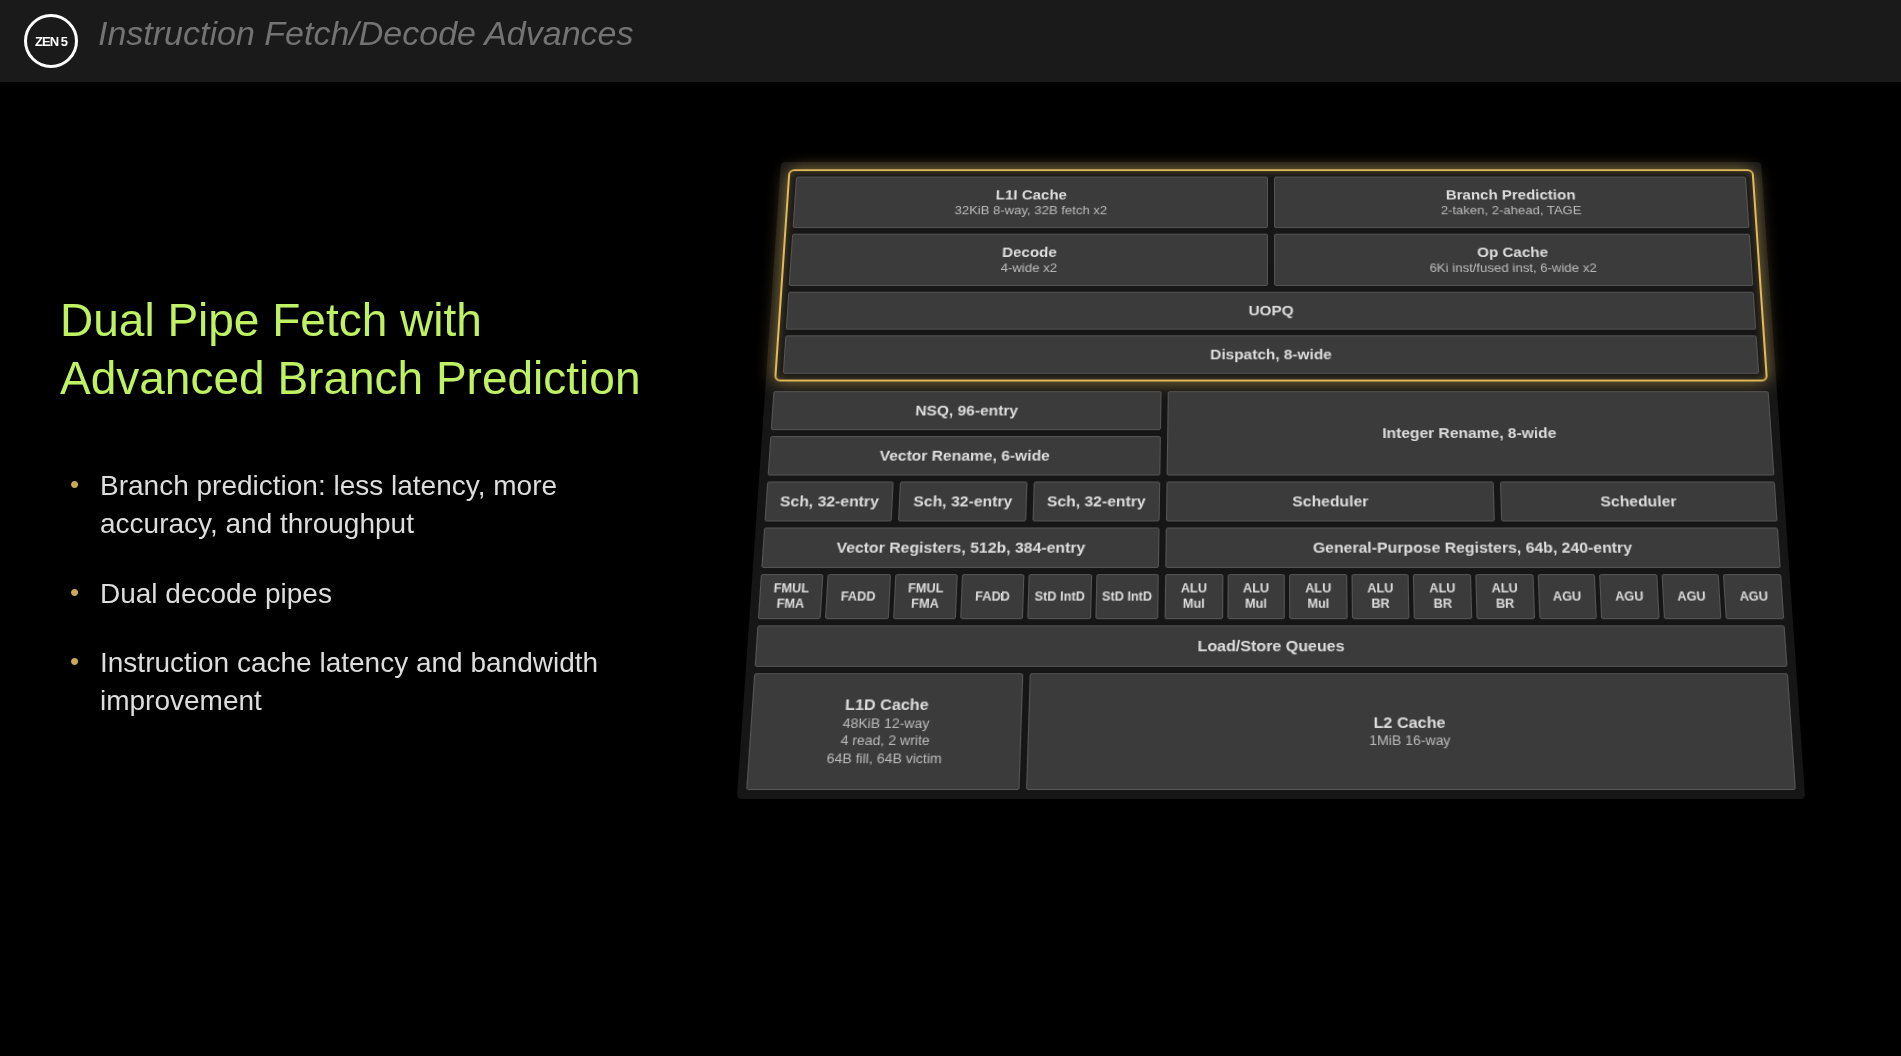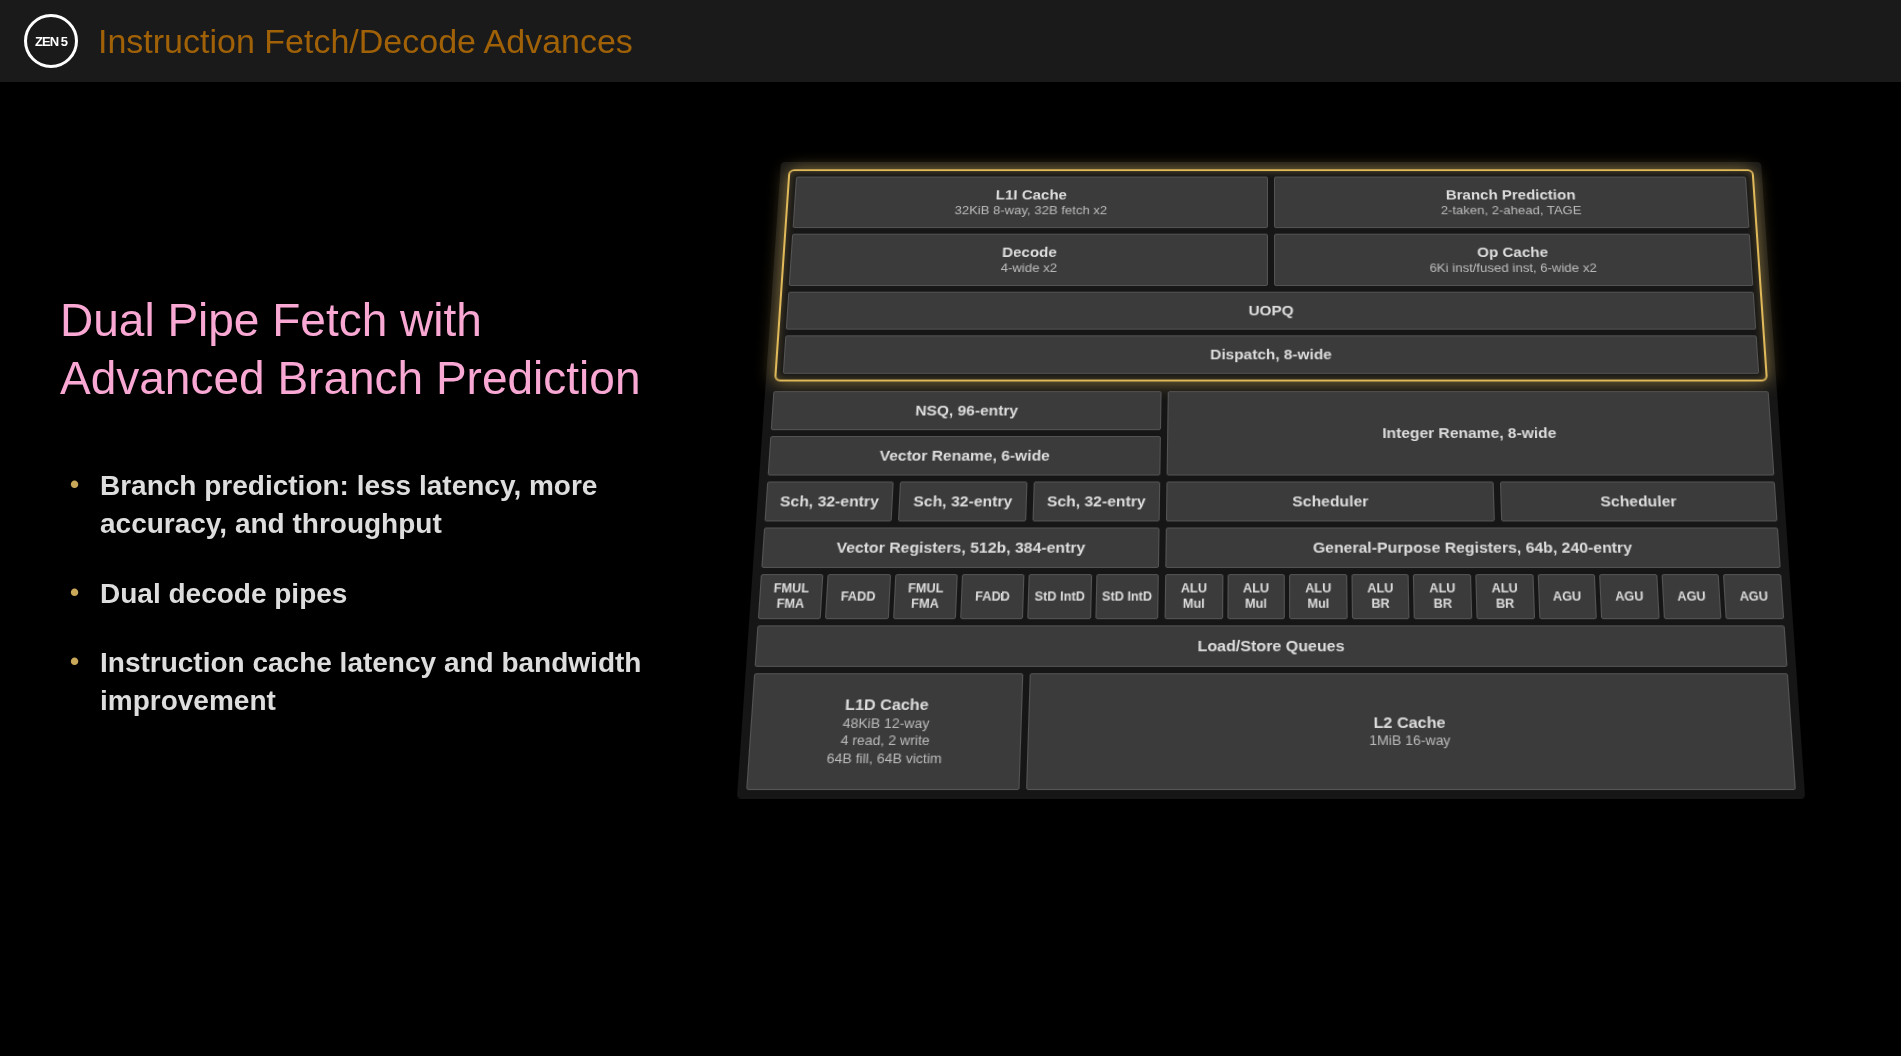--- a/index.html
+++ b/index.html
@@ -6,68 +6,68 @@
   body {
     background: #000;
     font-family: "Segoe UI", Arial, sans-serif;
     color: #fff;
     width: 1901px;
     height: 1056px;
     overflow: hidden;
   }
   .header {
     display: flex;
-    align-items: center;
     background: #1a1a1a;
     padding: 14px 24px;
     gap: 20px;
   }
   .logo {
     width: 54px;
     height: 54px;
     border-radius: 50%;
     border: 3px solid #fff;
     display: flex;
     align-items: center;
     justify-content: center;
     font-size: 13px;
     font-weight: bold;
     letter-spacing: -1px;
     line-height: 1;
   }
   .header-title {
     font-size: 34px;
     font-weight: 300;
-    color: #a16207;
+    color: #737373;
+    font-style: italic;
   }
   .content {
     display: flex;
     padding: 40px 60px;
     gap: 40px;
     align-items: flex-start;
     margin-top: 40px;
   }
   .left {
     width: 600px;
     padding-top: 130px;
   }
   .heading {
     font-size: 46px;
     font-weight: 300;
-    color: #f9a8d4;
+    color: #bef264;
     line-height: 1.25;
     margin-bottom: 60px;
   }
   ul.bullets {
     list-style: none;
     padding-left: 10px;
   }
   ul.bullets li {
     font-size: 28px;
-    font-weight: 700;
+    font-weight: 400;
     color: #ddd;
     margin-bottom: 32px;
     position: relative;
     padding-left: 30px;
     line-height: 1.35;
   }
   ul.bullets li::before {
     content: "•";
     color: #c9a959;
     position: absolute;

